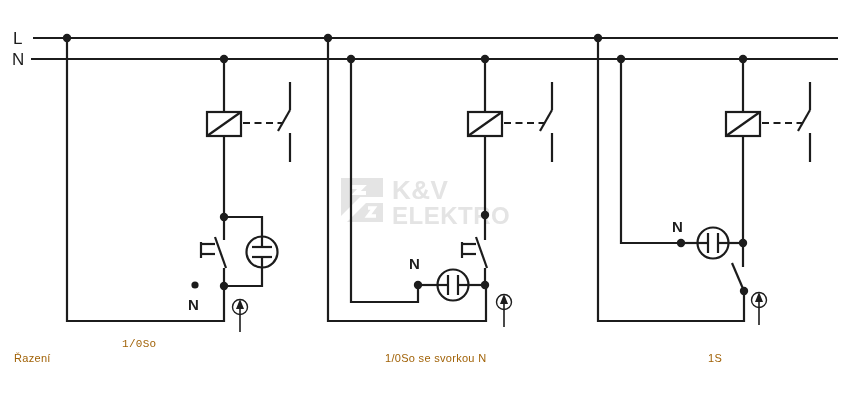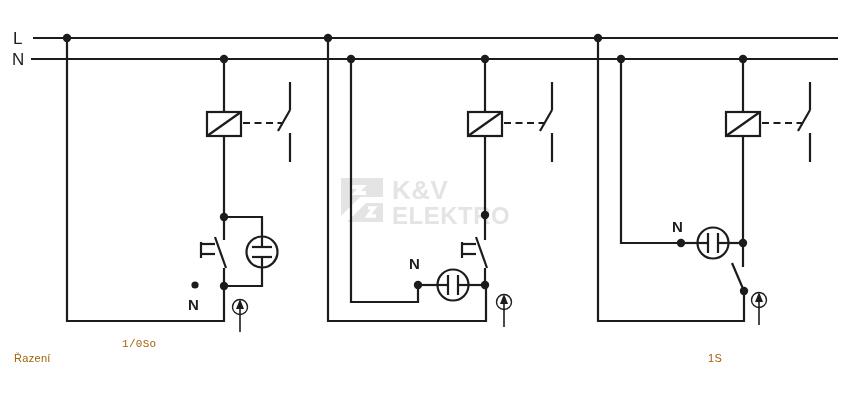--- a/index.html
+++ b/index.html
@@ -194,14 +194,15 @@
 
   <span class="lbl bus-lbl" style="left:13px;top:30px;">L</span>
   <span class="lbl bus-lbl" style="left:12px;top:51px;">N</span>
 
   <span class="lbl term-lbl" style="left:188px;top:297px;">N</span>
   <span class="lbl term-lbl" style="left:409px;top:256px;">N</span>
   <span class="lbl term-lbl" style="left:672px;top:219px;">N</span>
 
   <span class="lbl footer-lbl" style="left:14px;top:353px;">Řazení</span>
   <span class="lbl footer-lbl" style="left:122px;top:339px;font-family:Liberation Mono, monospace;">1/0So</span>
+  <span class="lbl footer-lbl" style="left:385px;top:353px;">1/0So se svorkou N</span>
   <span class="lbl footer-lbl" style="left:708px;top:353px;">1S</span>
 </div>
 
 </body></html>

